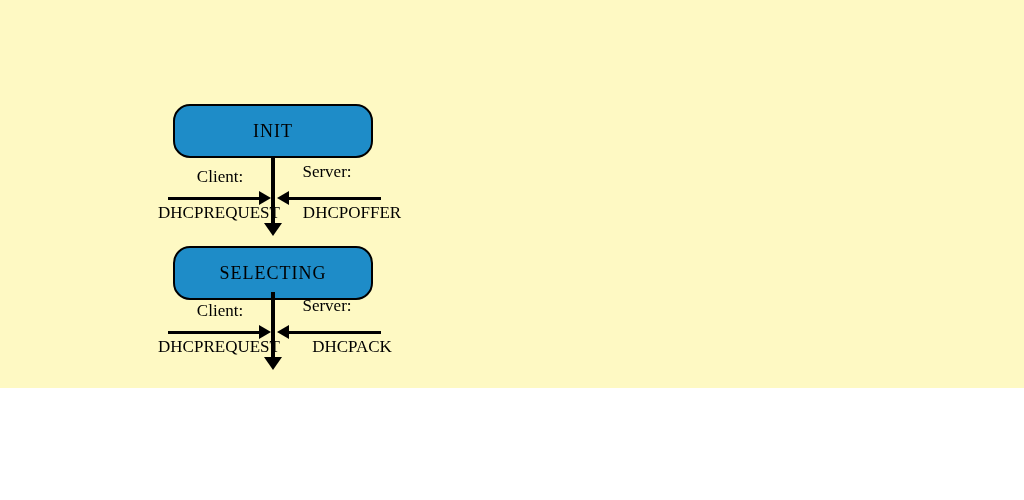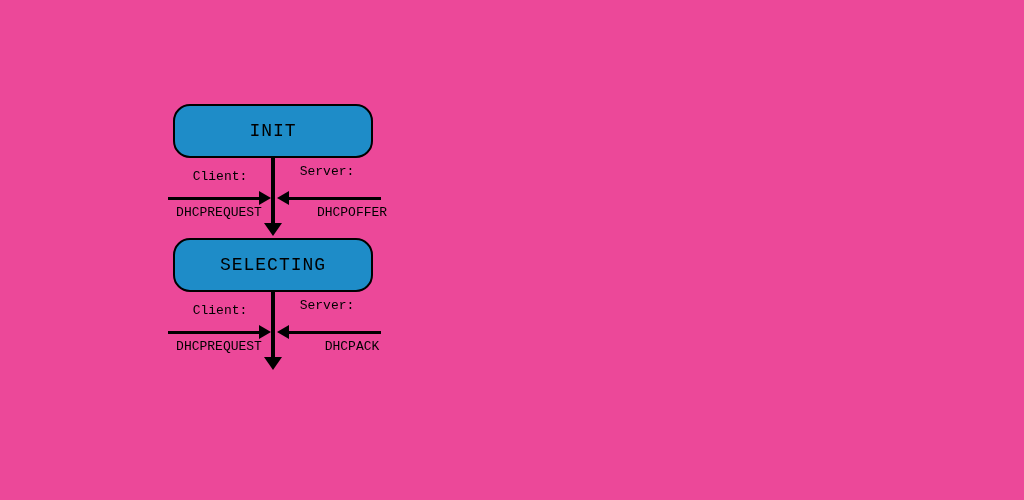--- a/index.html
+++ b/index.html
@@ -1,21 +1,21 @@
 <!DOCTYPE html>
 <html><head>
 <meta charset="utf-8">
 <style>
   html, body { margin: 0; padding: 0; background: #ffffff; }
   .canvas {
     position: relative;
     width: 1024px;
-    height: 500px;
-    background: #ec4899;
-    font-family: Liberation Mono, monospace;
+    height: 388px;
+    background: #fef9c3;
+    font-family: Liberation Serif, serif;
     color: #000000;
     overflow: hidden;
   }
 
   
   .state {
     position: absolute;
     left: 173px;
     width: 200px;
     height: 54px;
@@ -73,21 +73,21 @@
     position: absolute;
     left: 277px; top: 33px;
     width: 0; height: 0;
     border-top: 7px solid transparent;
     border-bottom: 7px solid transparent;
     border-right: 12px solid #000000;
   }
 
   .lbl {
     position: absolute;
-    font-size: 13px;
+    font-size: 17px;
     line-height: 14px;
     white-space: nowrap;
     transform: translateX(-50%);
   }
   .client-label { left: 220px; top: 12px; }
   .server-label { left: 327px; top: 7px; }
   .client-msg   { left: 219px; top: 48px; }
   .server-msg   { left: 326px; top: 48px; margin-left: 26px; }
 </style>
 </head>
@@ -105,21 +105,21 @@
     <div class="h-line h-line-left"></div>
     <div class="ah-right"></div>
     <div class="h-line h-line-right"></div>
     <div class="ah-left"></div>
     <span class="lbl client-label">Client:</span>
     <span class="lbl server-label">Server:</span>
     <span class="lbl client-msg">DHCPREQUEST</span>
     <span class="lbl server-msg">DHCPOFFER</span>
   </div>
 
-  <div class="state state-selecting" style="background: rgb(30, 140, 200); border-color: rgb(0, 0, 0);">
+  <div class="state state-selecting" style="background: rgb(30, 140, 200); border-color: rgb(0, 0, 0); margin-top: 8px;">
     <span>SELECTING</span>
   </div>
 
   <div class="transition transition-2">
     <div class="v-shaft"></div>
     <div class="v-head"></div>
     <div class="h-line h-line-left"></div>
     <div class="ah-right"></div>
     <div class="h-line h-line-right"></div>
     <div class="ah-left"></div>

